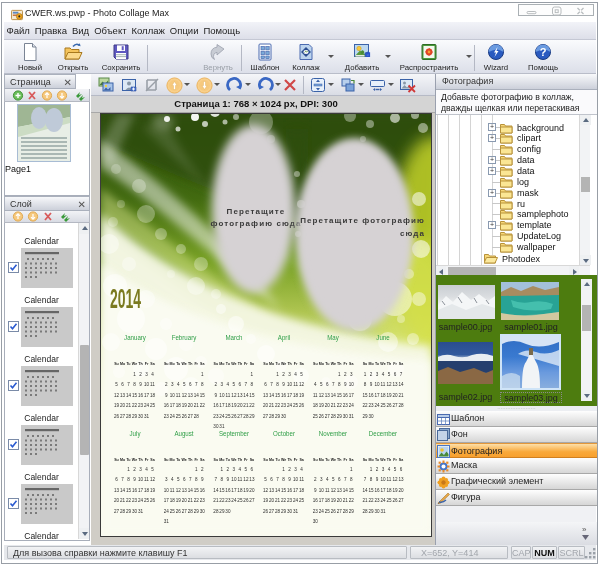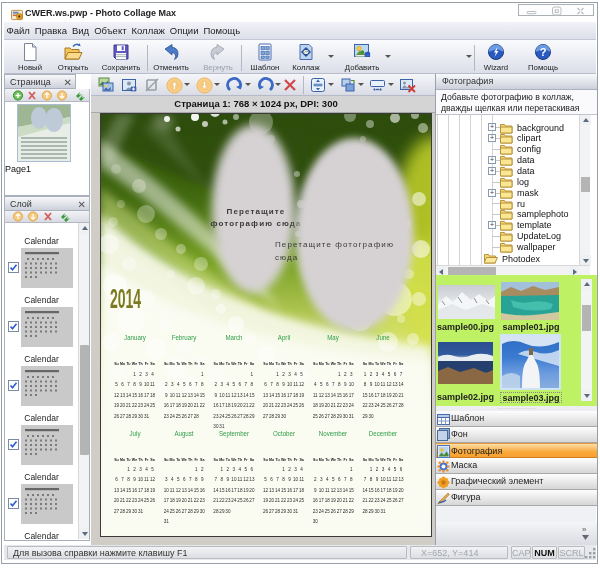--- a/index.html
+++ b/index.html
@@ -3,21 +3,21 @@
 <meta charset="utf-8">
 <style>
 * { margin:0; padding:0; box-sizing:border-box; }
 html,body { width:600px; height:568px; overflow:hidden; }
 body { font-family:"Liberation Sans", sans-serif; position:relative; background:#fff; }
 .abs { position:absolute; }
 
 #frame { position:absolute; left:1px; top:2px; width:597px; height:562px; border:1px solid #989ea6; background:#fff; }
 
 #title { position:absolute; left:3px; top:3px; width:593px; height:19px; background:#fff; }
-#title .txt { position:absolute; left:22px; top:5px; font-size:9px; color:#222;font-weight:bold; }
+#title .txt { position:absolute; left:22px; top:5px; font-size:9px; color:#222; }
 #winbtns { position:absolute; left:518px; top:4px; width:76px; height:12px; border:1px solid #aab0b4; background:#fdfdfd; }
 
 #menubar { position:absolute; left:4px; top:22px; width:592px; height:18px;
   background:linear-gradient(#f2f3f8,#dddfe9); border-bottom:1px solid #c5c8d4;
   display:flex; align-items:center; font-size:9.5px; color:#222; }
 #menubar span { padding:0 2.5px; }
 
 #toolbar { position:absolute; left:4px; top:40px; width:592px; height:34px;
   background:linear-gradient(#fafbfd,#dcdfe9); border-bottom:1px solid #b9bdc9; }
 .tbtn { position:absolute; top:2px; text-align:center; font-size:7.8px; color:#222; }
@@ -36,21 +36,21 @@
   background:linear-gradient(#f5f6f9,#d9dce5); border-bottom:1px solid #b6bac6; }
 #pglabel { position:absolute; left:91px; top:96px; width:344px; height:17px; background:#d4d4d4;
   border-bottom:1px solid #a8a8a8; text-align:center; font-size:9.5px; font-weight:bold; color:#111; line-height:16px; padding-right:14px; }
 #canvasbg { position:absolute; left:91px; top:113px; width:344px; height:432px; background:#d0cdc6; }
 #page { position:absolute; left:9px; top:0px; width:332px; height:424px; border:1px solid #3a3a3a; background:#fff; overflow:hidden; }
 
 #rpanel { position:absolute; left:435px; top:74px; width:161px; height:471px; background:#f0f1f4; border-left:1px solid #9aa0ae; }
 #rp-hd { position:absolute; left:0; top:0; width:161px; height:16px; background:linear-gradient(#f8f9fb,#ccd0da); border-bottom:1px solid #aab0bc; font-size:9px; color:#333; line-height:15px; padding-left:6px; }
 #rp-note { position:absolute; left:0; top:16px; width:161px; height:24px; background:#fafafc; font-size:8.7px; color:#222; padding:2px 0 0 5px; line-height:11px; }
 #tree { position:absolute; left:0; top:40px; width:161px; height:161px; background:#fff; border-top:1px solid #c0c4cc; overflow:hidden; font-size:8px; color:#111; }
-#samples { position:absolute; left:0; top:201px; width:161px; height:131px; background:#bef264; font-size:9px; color:#222;font-weight:bold; }
+#samples { position:absolute; left:0; top:201px; width:161px; height:131px; background:#4d7c0f; font-size:9px; color:#222; }
 #taskbtns { position:absolute; left:0; top:337px; width:161px; }
 .task { position:relative; height:15.8px; background:linear-gradient(#fefefe,#d6d6d6); border-bottom:1px solid #a8a8a8; font-size:9px; color:#222; line-height:15px; padding-left:15px; }
 .task.sel { background:linear-gradient(#fddfa8,#f9a93b 60%,#f7a02e); border-top:1px solid #e2973b; border-bottom:1px solid #d08020; }
 
 #status { position:absolute; left:4px; top:545px; width:592px; height:15px; background:#e6e8ec; }
 .seg { position:absolute; top:1px; height:13px; background:linear-gradient(#f2f3f5,#dcdee2); border:1px solid #b8bcc2; border-radius:1px; font-size:9px; color:#333; line-height:12px; }
 .wdr span.wd { display:inline-block; width:6px; text-align:center; font-size:3.6px; font-weight:bold; color:#222; }
 .dr span.dc { display:inline-block; width:6px; text-align:center; font-size:4.6px; color:#2e2e2e; }
 .wdr,.dr { width:42px; white-space:nowrap; }
 </style>
@@ -158,23 +158,20 @@
       </svg>Открыть</div>
   <div class="tbtn" style="left:93px;width:48px"><svg class="ic" viewBox="0 0 20 20">
         <path d="M3 3h14v14h-12l-2-2z" fill="#5f58c0" stroke="#3e3a86"></path>
         <rect x="6" y="3.4" width="8" height="5.6" fill="#fff"></rect>
         <rect x="10.7" y="4.2" height="4" width="2" fill="#5f58c0"></rect>
         <rect x="5" y="11" width="10" height="6" fill="#fff"></rect>
         <rect x="5" y="12.3" width="10" height="0.9" fill="#9aa"></rect>
         <rect x="5" y="14.2" width="10" height="0.9" fill="#9aa"></rect>
       </svg>Сохранить</div>
   <div class="tsep" style="left:143px"></div>
-  <div class="tbtn" style="left:144px;width:46px"><svg class="ic" viewBox="0 0 20 20">
-        <path d="M4 7 L11 2.5 L11 5.2 Q17 5.8 17 12 Q17 16 13.5 17.5 Q15.5 14.5 14 12.2 Q13 10.6 11 10.4 L11 13z" fill="#4a7ac8" stroke="#2c4f92" stroke-width="0.8"></path>
-      </svg>Отменить</div>
   <div class="tbtn dis" style="left:192px;width:44px"><svg class="ic" viewBox="0 0 20 20">
         <path d="M16 7 L9 2.5 L9 5.2 Q3 5.8 3 12 Q3 16 6.5 17.5 Q4.5 14.5 6 12.2 Q7 10.6 9 10.4 L9 13z" fill="#c8ccd4" stroke="#9aa0ac" stroke-width="0.8"></path>
       </svg>Вернуть</div>
   <div class="tsep" style="left:237px"></div>
   <div class="tbtn" style="left:239px;width:44px"><svg class="ic" viewBox="0 0 20 20">
         <rect x="4" y="2" width="12" height="16" rx="1" fill="#fff" stroke="#4a6ab0"></rect>
         <g fill="#7aaad8" stroke="#4a6ab0" stroke-width="0.7">
           <rect x="6" y="4.5" width="3.4" height="3.4"></rect>
           <rect x="10.8" y="4.5" width="3.4" height="3.4"></rect>
           <rect x="6" y="9.3" width="3.4" height="3.4"></rect>
@@ -192,20 +189,27 @@
   <div class="caret" style="left:324px;top:15px"></div>
   <div class="tbtn" style="left:334px;width:48px"><svg class="ic" viewBox="0 0 20 20">
         <rect x="2.5" y="2.5" width="14" height="12" fill="#bcd8f0" stroke="#3a62a8"></rect>
         <circle cx="7" cy="6.5" r="2.2" fill="#f8c83a" stroke="#c89a20" stroke-width="0.5"></circle>
         <path d="M2.5 14.5 L8 8.5 L12 12 L14.5 10 L16.5 12 L16.5 14.5z" fill="#5a9a3c"></path>
         <path d="M9 9.5 q1.5-2.5 3 0 q1 2 -1.5 2.5 q-2.5 0 -1.5-2.5" fill="#4a8a34"></path>
         <rect x="3.5" y="13" width="9" height="1.5" fill="#e8e8e8"></rect>
         <path d="M14 11 h3.4 v3.4 h-3.4z M12.6 12.2 h2.2 M15.7 9.8 v2.6" stroke="#2a52c8" fill="#4a76e0" stroke-width="1.4"></path>
       </svg>Добавить</div>
   <div class="caret" style="left:381px;top:15px"></div>
+  <div class="tbtn" style="left:390px;width:70px"><svg class="ic" viewBox="0 0 20 20">
+        <rect x="3" y="2.5" width="14" height="15" rx="1" fill="#4a9a3c" stroke="#2e6a24"></rect>
+        <rect x="4.5" y="4" width="11" height="12" fill="#f4f8ee"></rect>
+        <circle cx="10" cy="10" r="3.4" fill="#e04428"></circle>
+        <circle cx="10" cy="10" r="1.4" fill="#f8a030"></circle>
+        <path d="M10 6.2 l1 2 M13.8 10 l-2 .2 M10 13.8 l.2-2 M6.2 10 l2-.4" stroke="#e04428" stroke-width="1.2"></path>
+      </svg>Распространить</div>
   <div class="caret" style="left:462px;top:15px"></div>
   <div class="tsep" style="left:470px"></div>
   <div class="tbtn" style="left:470px;width:44px"><svg class="ic" viewBox="0 0 20 20">
         <circle cx="10" cy="10" r="7.5" fill="#2a5ac0" stroke="#1a3a80"></circle>
         <path d="M10 2.5 a7.5 7.5 0 0 1 7.5 7.5 q-4-3-7.5-2.5 q-3.5.5-7.5 2.5 a7.5 7.5 0 0 1 7.5-7.5" fill="#6a9ae0"></path>
         <path d="M11.5 5 L8 10.5 h2 L8.5 15 L12.5 9 h-2z" fill="#fff"></path>
       </svg>Wizard</div>
   <div class="tbtn" style="left:517px;width:44px"><svg class="ic" viewBox="0 0 20 20">
         <circle cx="10" cy="10" r="7.5" fill="#2a5ac0" stroke="#1a3a80"></circle>
         <path d="M10 2.5 a7.5 7.5 0 0 1 7.5 7.5 q-4-3-7.5-2.5 q-3.5.5-7.5 2.5 a7.5 7.5 0 0 1 7.5-7.5" fill="#6a9ae0"></path>
@@ -499,21 +503,21 @@
 <ellipse cx="152.4" cy="94.8" rx="41.5" ry="84" fill="#d6d2d4"></ellipse>
 <ellipse cx="253.5" cy="120.5" rx="56.5" ry="94" fill="#d6d2d4"></ellipse>
 </g>
 </svg>
 <div class="abs" style="left:105px;top:91.5px;width:100px;text-align:center;font-size:8px;line-height:12.6px;font-weight:bold;color:#3a3a3a;letter-spacing:1.1px">Перетащите<br>фотографию сюда</div>
 <svg width="330" height="422" style="position:absolute;left:0;top:0">
         <g filter="url(#b5e)">
           <ellipse cx="253.5" cy="120.5" rx="56.5" ry="94" fill="#d6d2d4"></ellipse>
         </g>
       </svg>
-<div class="abs" style="left:174px;top:125px;width:150px;text-align:left;font-size:8px;line-height:12.6px;font-weight:normal;color:#3a3a3a;letter-spacing:1.1px">Перетащите фотографию<br>сюда</div>
+<div class="abs" style="left:174px;top:101px;width:150px;text-align:right;font-size:8px;line-height:12.6px;font-weight:bold;color:#3a3a3a;letter-spacing:1.1px">Перетащите фотографию<br>сюда</div>
 <div class="abs" style="left:9px;top:169px;font-size:28px;color:#7b7a20;font-weight:bold;transform:scaleX(0.50);transform-origin:0 0">2014</div>
 <div class="abs" style="left:12.5px;top:219px;width:42px;text-align:center;font-size:7.5px;color:#2f9e47;transform:scaleX(.82)">January</div>
 <div class="abs wdr" style="left:12.5px;top:236.5px"><span class="wd">Su</span><span class="wd">Mo</span><span class="wd">Tu</span><span class="wd">We</span><span class="wd">Th</span><span class="wd">Fr</span><span class="wd">Sa</span></div>
 <div class="abs dr" style="left:12.5px;top:247.5px"><span class="dc"></span><span class="dc"></span><span class="dc"></span><span class="dc">1</span><span class="dc">2</span><span class="dc">3</span><span class="dc">4</span></div>
 <div class="abs dr" style="left:12.5px;top:258.0px"><span class="dc">5</span><span class="dc">6</span><span class="dc">7</span><span class="dc">8</span><span class="dc">9</span><span class="dc">10</span><span class="dc">11</span></div>
 <div class="abs dr" style="left:12.5px;top:268.5px"><span class="dc">12</span><span class="dc">13</span><span class="dc">14</span><span class="dc">15</span><span class="dc">16</span><span class="dc">17</span><span class="dc">18</span></div>
 <div class="abs dr" style="left:12.5px;top:279.0px"><span class="dc">19</span><span class="dc">20</span><span class="dc">21</span><span class="dc">22</span><span class="dc">23</span><span class="dc">24</span><span class="dc">25</span></div>
 <div class="abs dr" style="left:12.5px;top:289.5px"><span class="dc">26</span><span class="dc">27</span><span class="dc">28</span><span class="dc">29</span><span class="dc">30</span><span class="dc">31</span><span class="dc"></span></div>
 <div class="abs" style="left:62.2px;top:219px;width:42px;text-align:center;font-size:7.5px;color:#2f9e47;transform:scaleX(.82)">February</div>
 <div class="abs wdr" style="left:62.2px;top:236.5px"><span class="wd">Su</span><span class="wd">Mo</span><span class="wd">Tu</span><span class="wd">We</span><span class="wd">Th</span><span class="wd">Fr</span><span class="wd">Sa</span></div>

